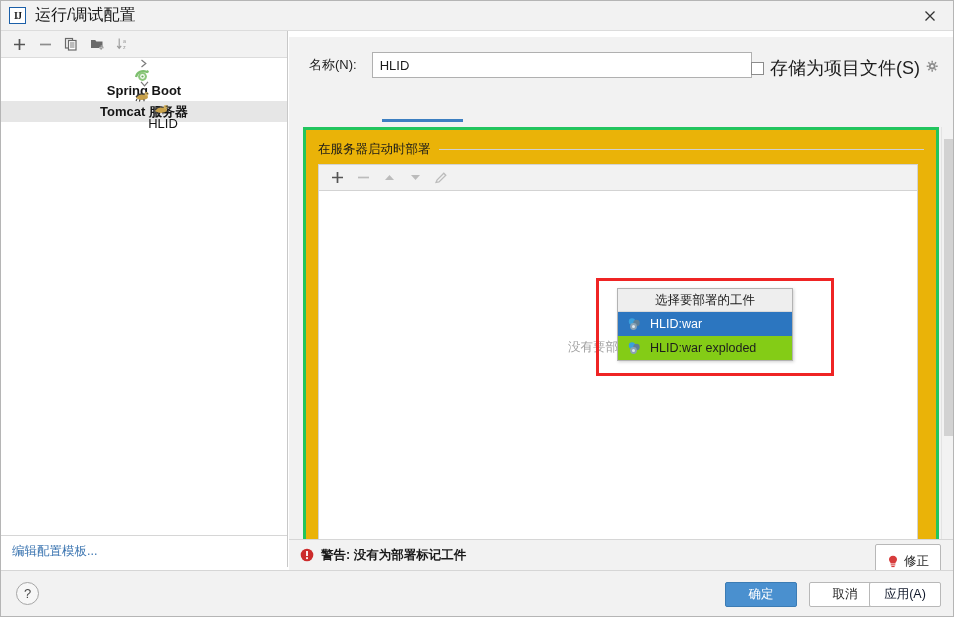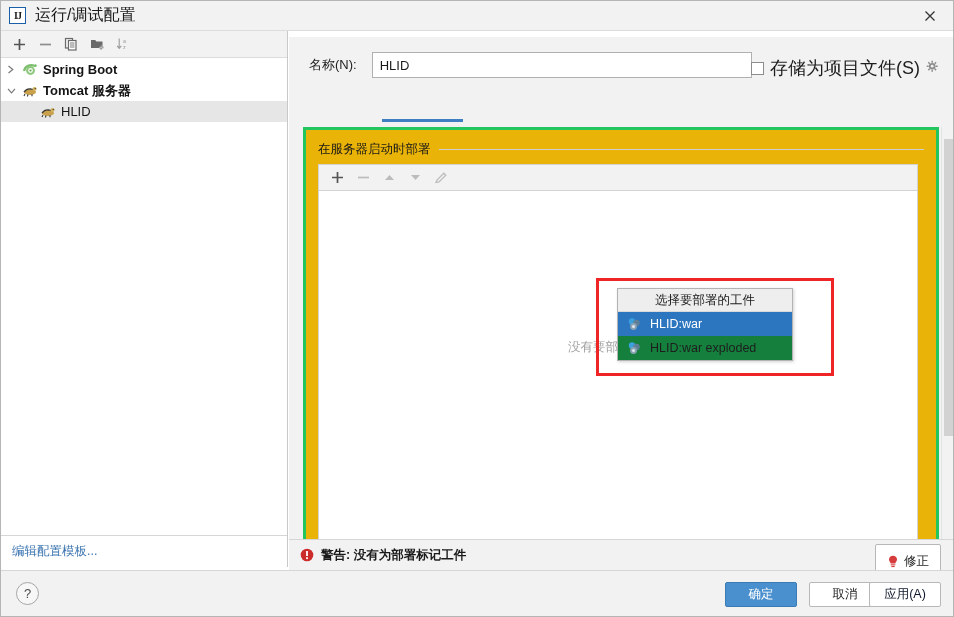--- a/index.html
+++ b/index.html
@@ -58,21 +58,21 @@
     display: flex; align-items: center; padding-left: 5px;
   }
   .tb-btn {
     width: 26px; height: 24px;
     display: flex; align-items: center; justify-content: center;
     cursor: default;
   }
   .tree { padding-top: 1px; }
   .tree-row {
     height: 21px; display: flex; align-items: center;
-    font-size: 13px; cursor: default;
+    font-size: 13px; cursor: default; flex-direction: column;
   }
   .tree-row.selected { background: #e6e6e6; }
   .twisty {
     width: 20px; height: 21px; display: flex;
     align-items: center; justify-content: center;
   }
   .tree-icon {
     width: 19px; height: 17px; display: flex;
     align-items: center; justify-content: center; margin-right: 3px;
   }
@@ -208,21 +208,21 @@
   }
   .btn-apply {
     right: 0px; margin-right: 12px; width: 72px;
     background: #ffffff; border: 1px solid #b8b8b8; color: #0f172a;
   }
 
   
   .popup {
     position: absolute; left: 616px; top: 287px;
     width: 176px; height: 73px;
-    background: #15803d;
+    background: #84cc16;
     border: 1px solid #b3b3b3;
     box-shadow: 1px 1px 3px rgba(0,0,0,0.18);
     z-index: 40;
   }
   .popup-header {
     height: 23px; background: #eeeeee;
     border-bottom: 1px solid #dadada;
     display: flex; align-items: center; justify-content: center;
     font-size: 12.5px; color: #1a1a1a;
   }

